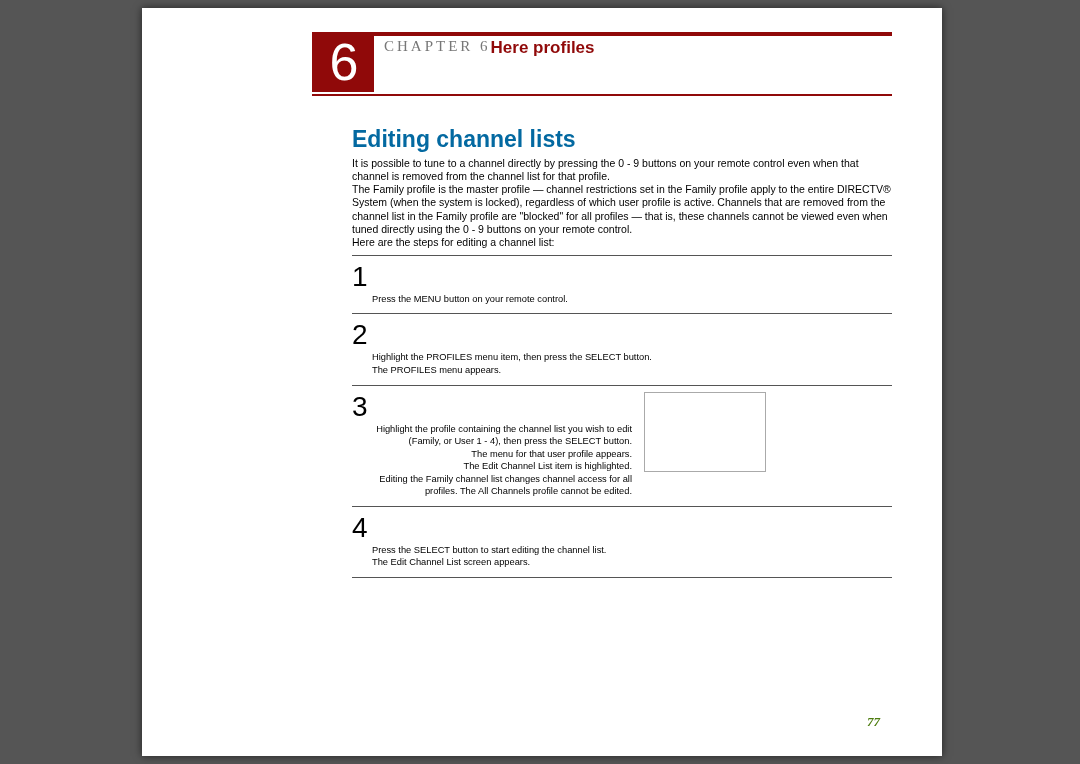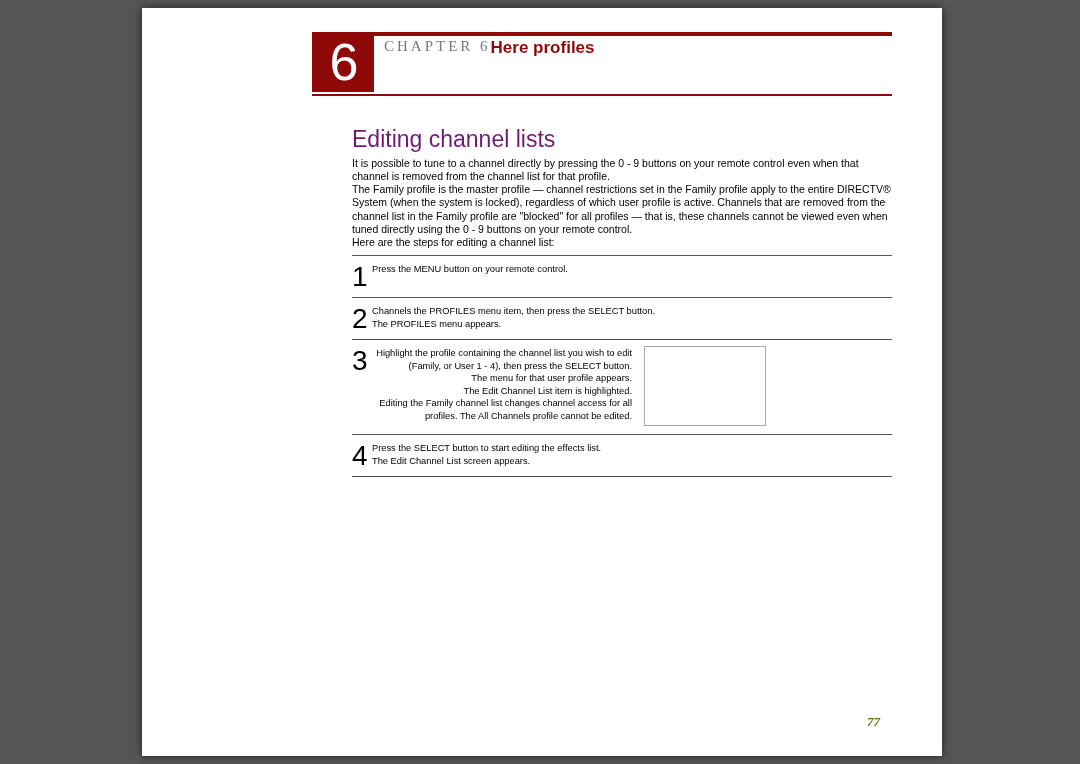--- a/index.html
+++ b/index.html
@@ -79,24 +79,24 @@
   }
 
   .content {
     position: absolute;
     left: 210px;
     top: 110px;
     width: 540px;
   }
   h2.section-title {
     font-family: "Arial Narrow", "Helvetica Neue", Arial, sans-serif;
-    font-weight: normal;
+    font-weight: bold;
     font-size: 23px;
     margin: 8px 0 4px 0;
-    color: #701a75;
+    color: #0369a1;
     font-stretch: condensed;
   }
   .intro {
     font-size: 10.5px;
     line-height: 1.25;
     font-family: "Futura", "Century Gothic", Arial, sans-serif;
     color: #000;
   }
   ul.bullets {
     margin: 4px 0 4px 0;
@@ -146,20 +146,21 @@
     padding-top: 2px;
     flex-shrink: 0;
     text-align: left;
   }
   .step-text {
     font-size: 9.3px;
     line-height: 1.35;
     font-family: "Futura", "Century Gothic", Arial, sans-serif;
     flex: 1;
     padding-top: 1px;
+    margin-top: 30px;
   }
   .step-img-placeholder {
     width: 120px;
     height: 78px;
     border: 0.5px solid #aaa;
     margin-left: 12px;
     flex-shrink: 0;
     background: #fff;
   }
   .step.with-image .step-text { max-width: 260px; text-align: right; }
@@ -202,33 +203,33 @@
 The Family profile is the master profile — channel restrictions set in the Family profile apply to the entire DIRECTV® System (when the system is locked), regardless of which user profile is active. Channels that are removed from the channel list in the Family profile are "blocked" for all profiles — that is, these channels cannot be viewed even when tuned directly using the 0 - 9 buttons on your remote control.
 Here are the steps for editing a channel list:</div>
 
     <div class="steps">
       <div class="step">
         <div class="step-num">1</div>
         <div class="step-text" style="white-space: pre-line;">Press the MENU button on your remote control.</div>
       </div>
       <div class="step">
         <div class="step-num">2</div>
-        <div class="step-text" style="white-space: pre-line;">Channels the PROFILES menu item, then press the SELECT button.
+        <div class="step-text" style="white-space: pre-line;">Highlight the PROFILES menu item, then press the SELECT button.
 The PROFILES menu appears.</div>
       </div>
       <div class="step with-image">
         <div class="step-num">3</div>
         <div class="step-text" style="white-space: pre-line;">Highlight the profile containing the channel list you wish to edit (Family, or User 1 - 4), then press the SELECT button.
 The menu for that user profile appears.
 The Edit Channel List item is highlighted.
 Editing the Family channel list changes channel access for all profiles. The All Channels profile cannot be edited.</div>
         <div class="step-img-placeholder"></div>
       </div>
       <div class="step">
         <div class="step-num">4</div>
-        <div class="step-text" style="white-space: pre-line;">Press the SELECT button to start editing the effects list.
+        <div class="step-text" style="white-space: pre-line;">Press the SELECT button to start editing the channel list.
 The Edit Channel List screen appears.</div>
       </div>
     </div>
   </div>
 
   <div class="page-num">77</div>
 </div>
 
 </body></html>

